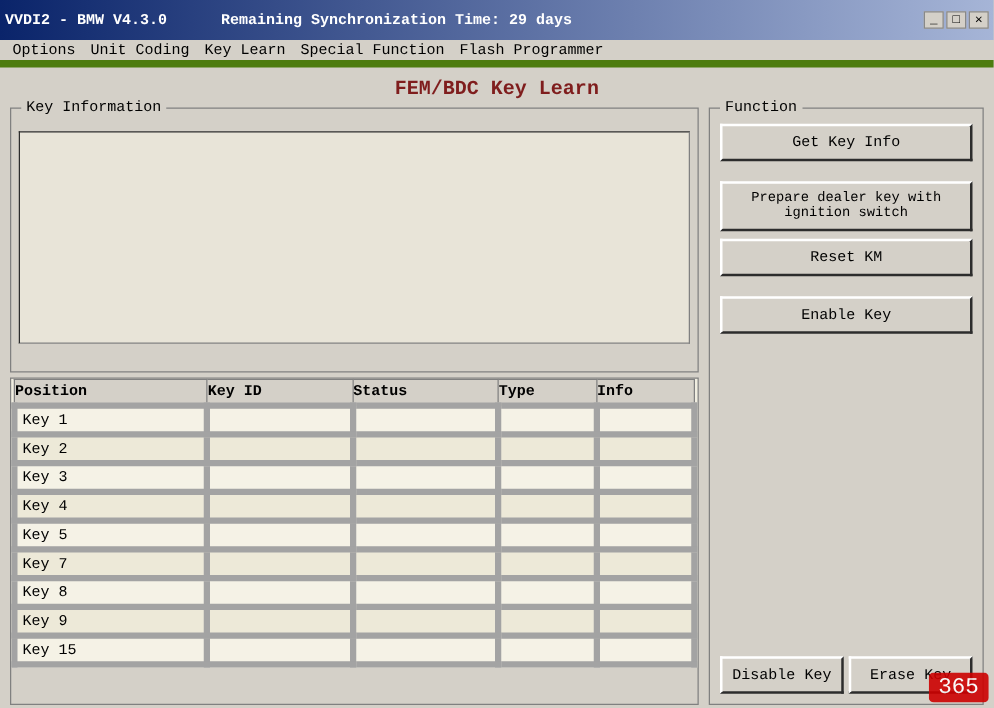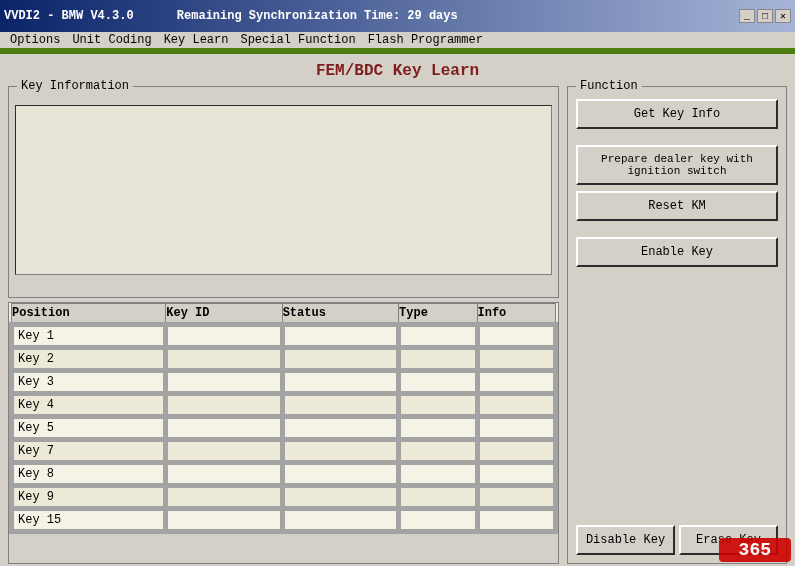--- a/index.html
+++ b/index.html
@@ -199,22 +199,22 @@
     }
 
     
     .watermark {
       position: fixed;
       bottom: 4px;
       right: 4px;
       background: #c00;
       color: white;
       font-size: 18px;
-      font-weight: bold;
-      padding: 2px 20px;
+      font-weight: normal;
+      padding: 2px 8px;
       border-radius: 4px;
       opacity: 0.9;
     }
   </style>
 </head>
 <body>
 
 <div class="title-bar">
   <span>
     <span>VVDI2 - BMW V4.3.0</span>

